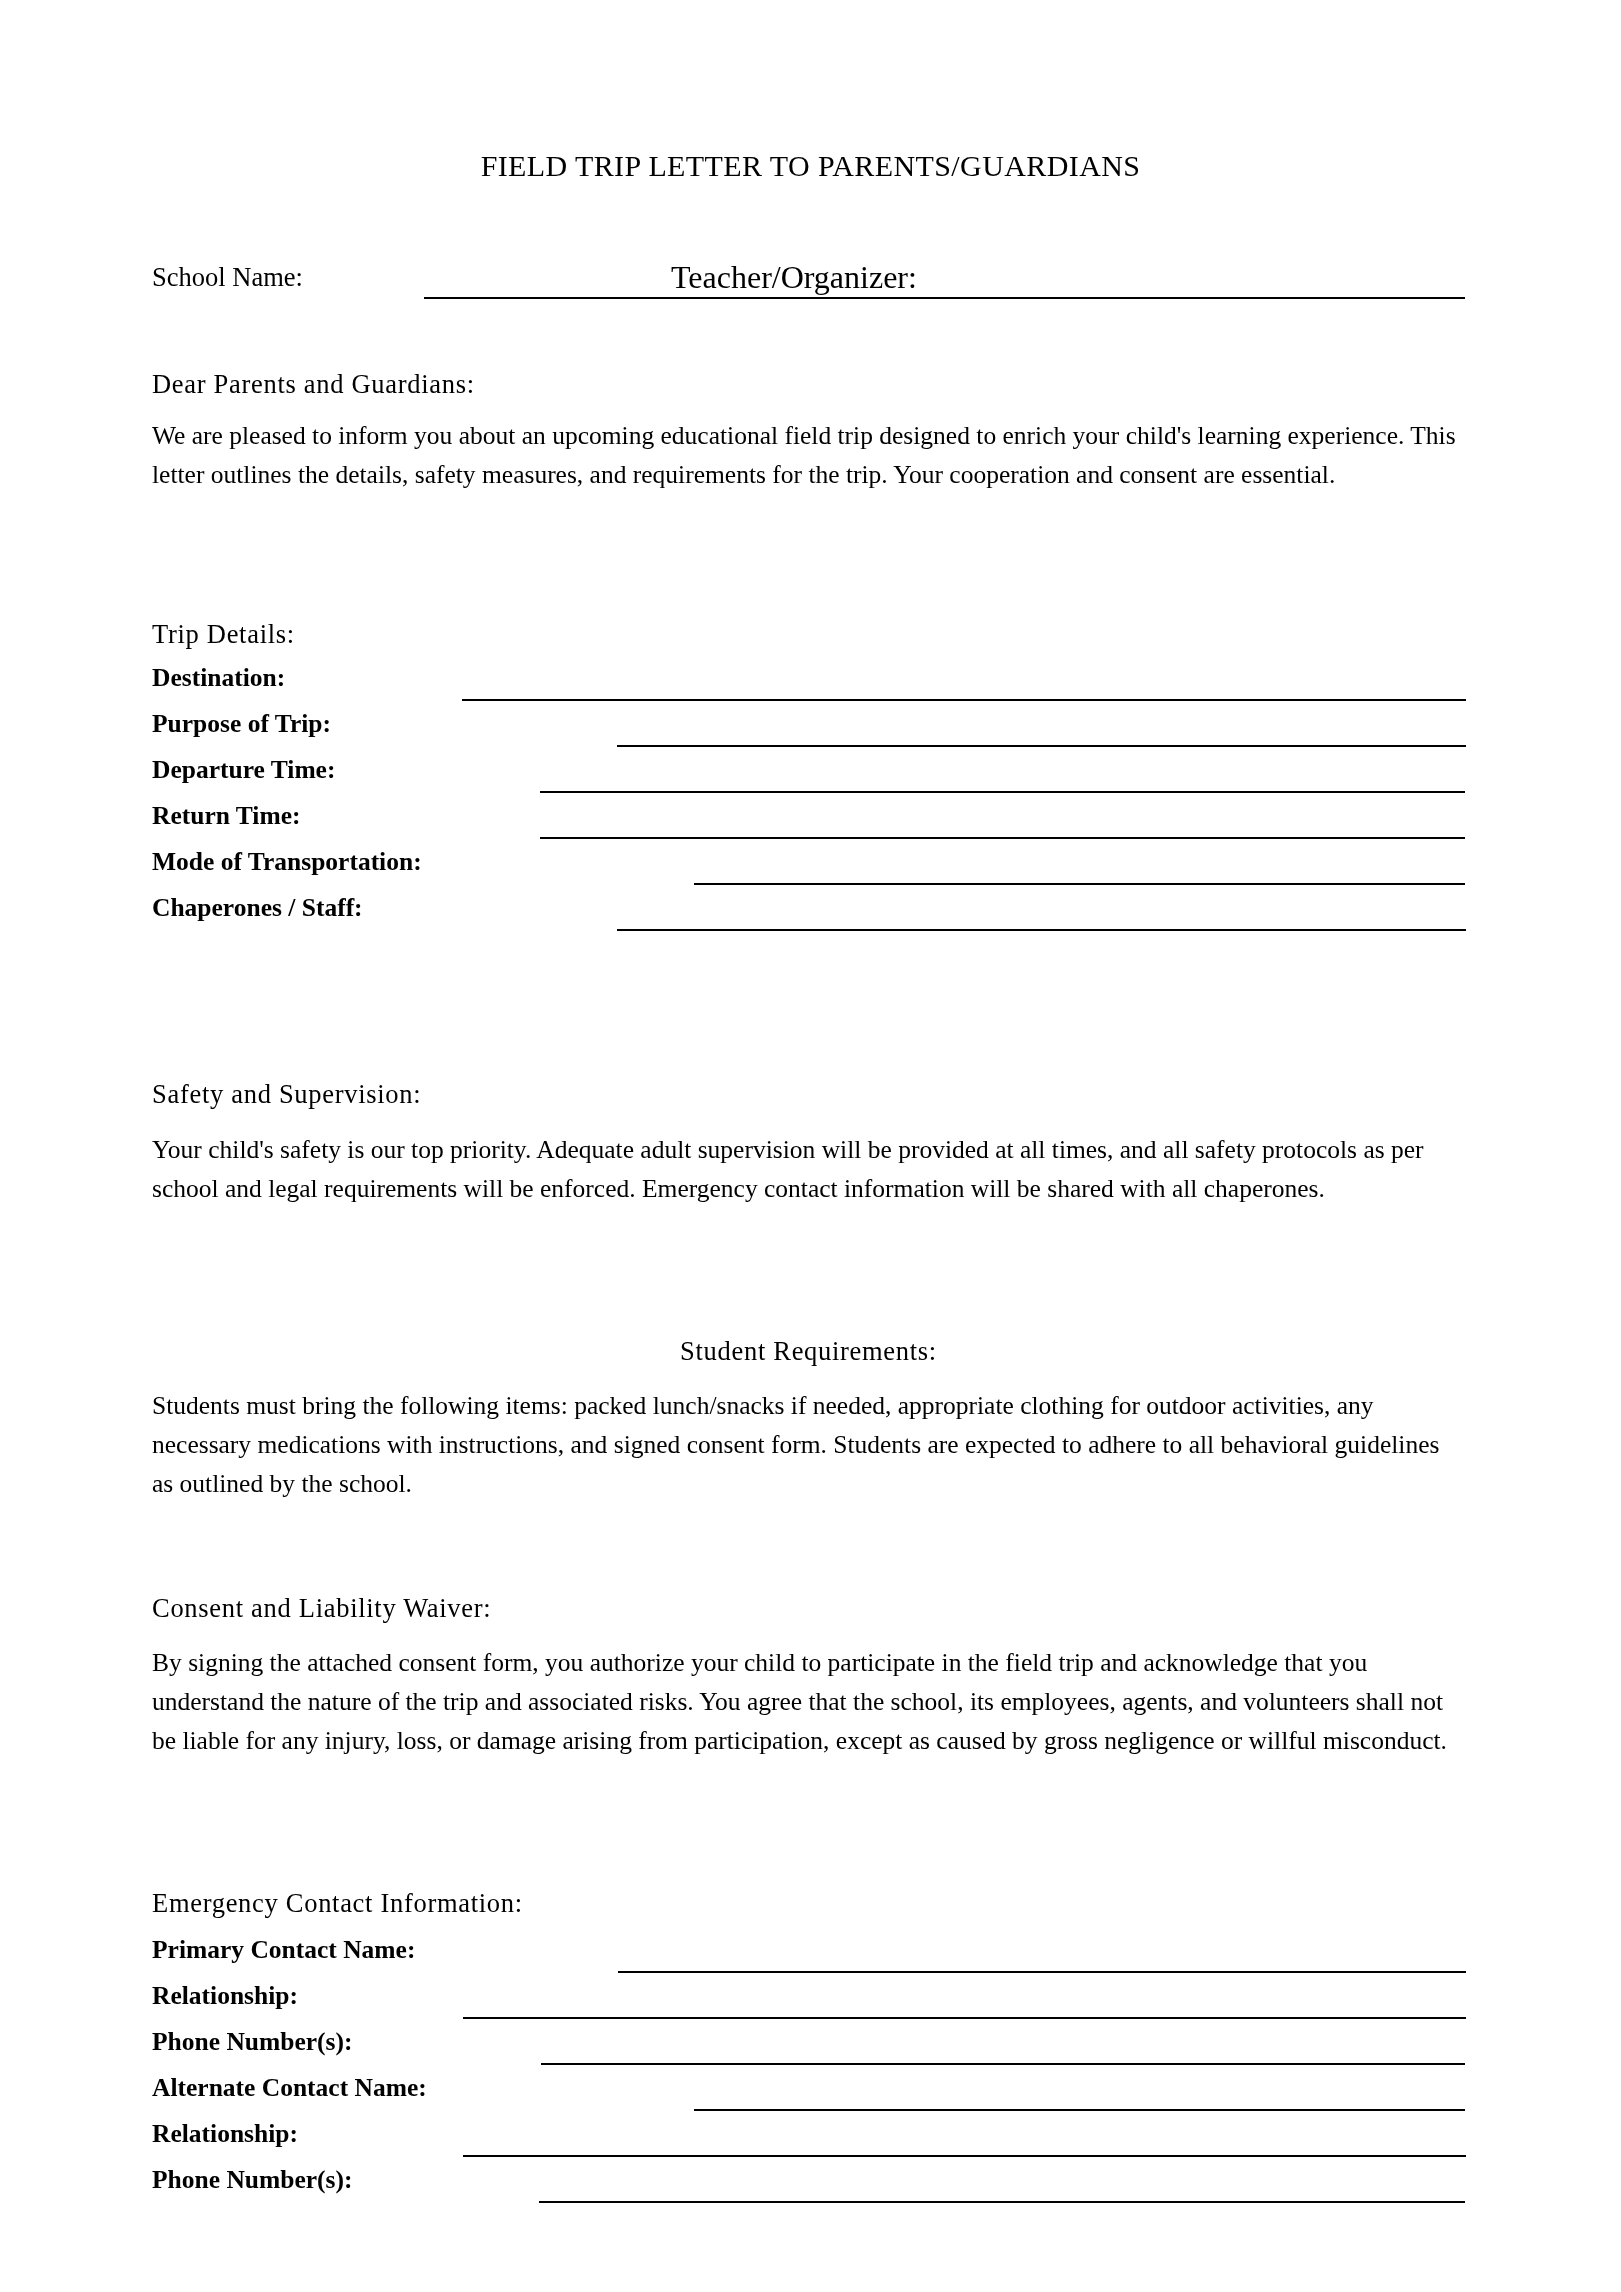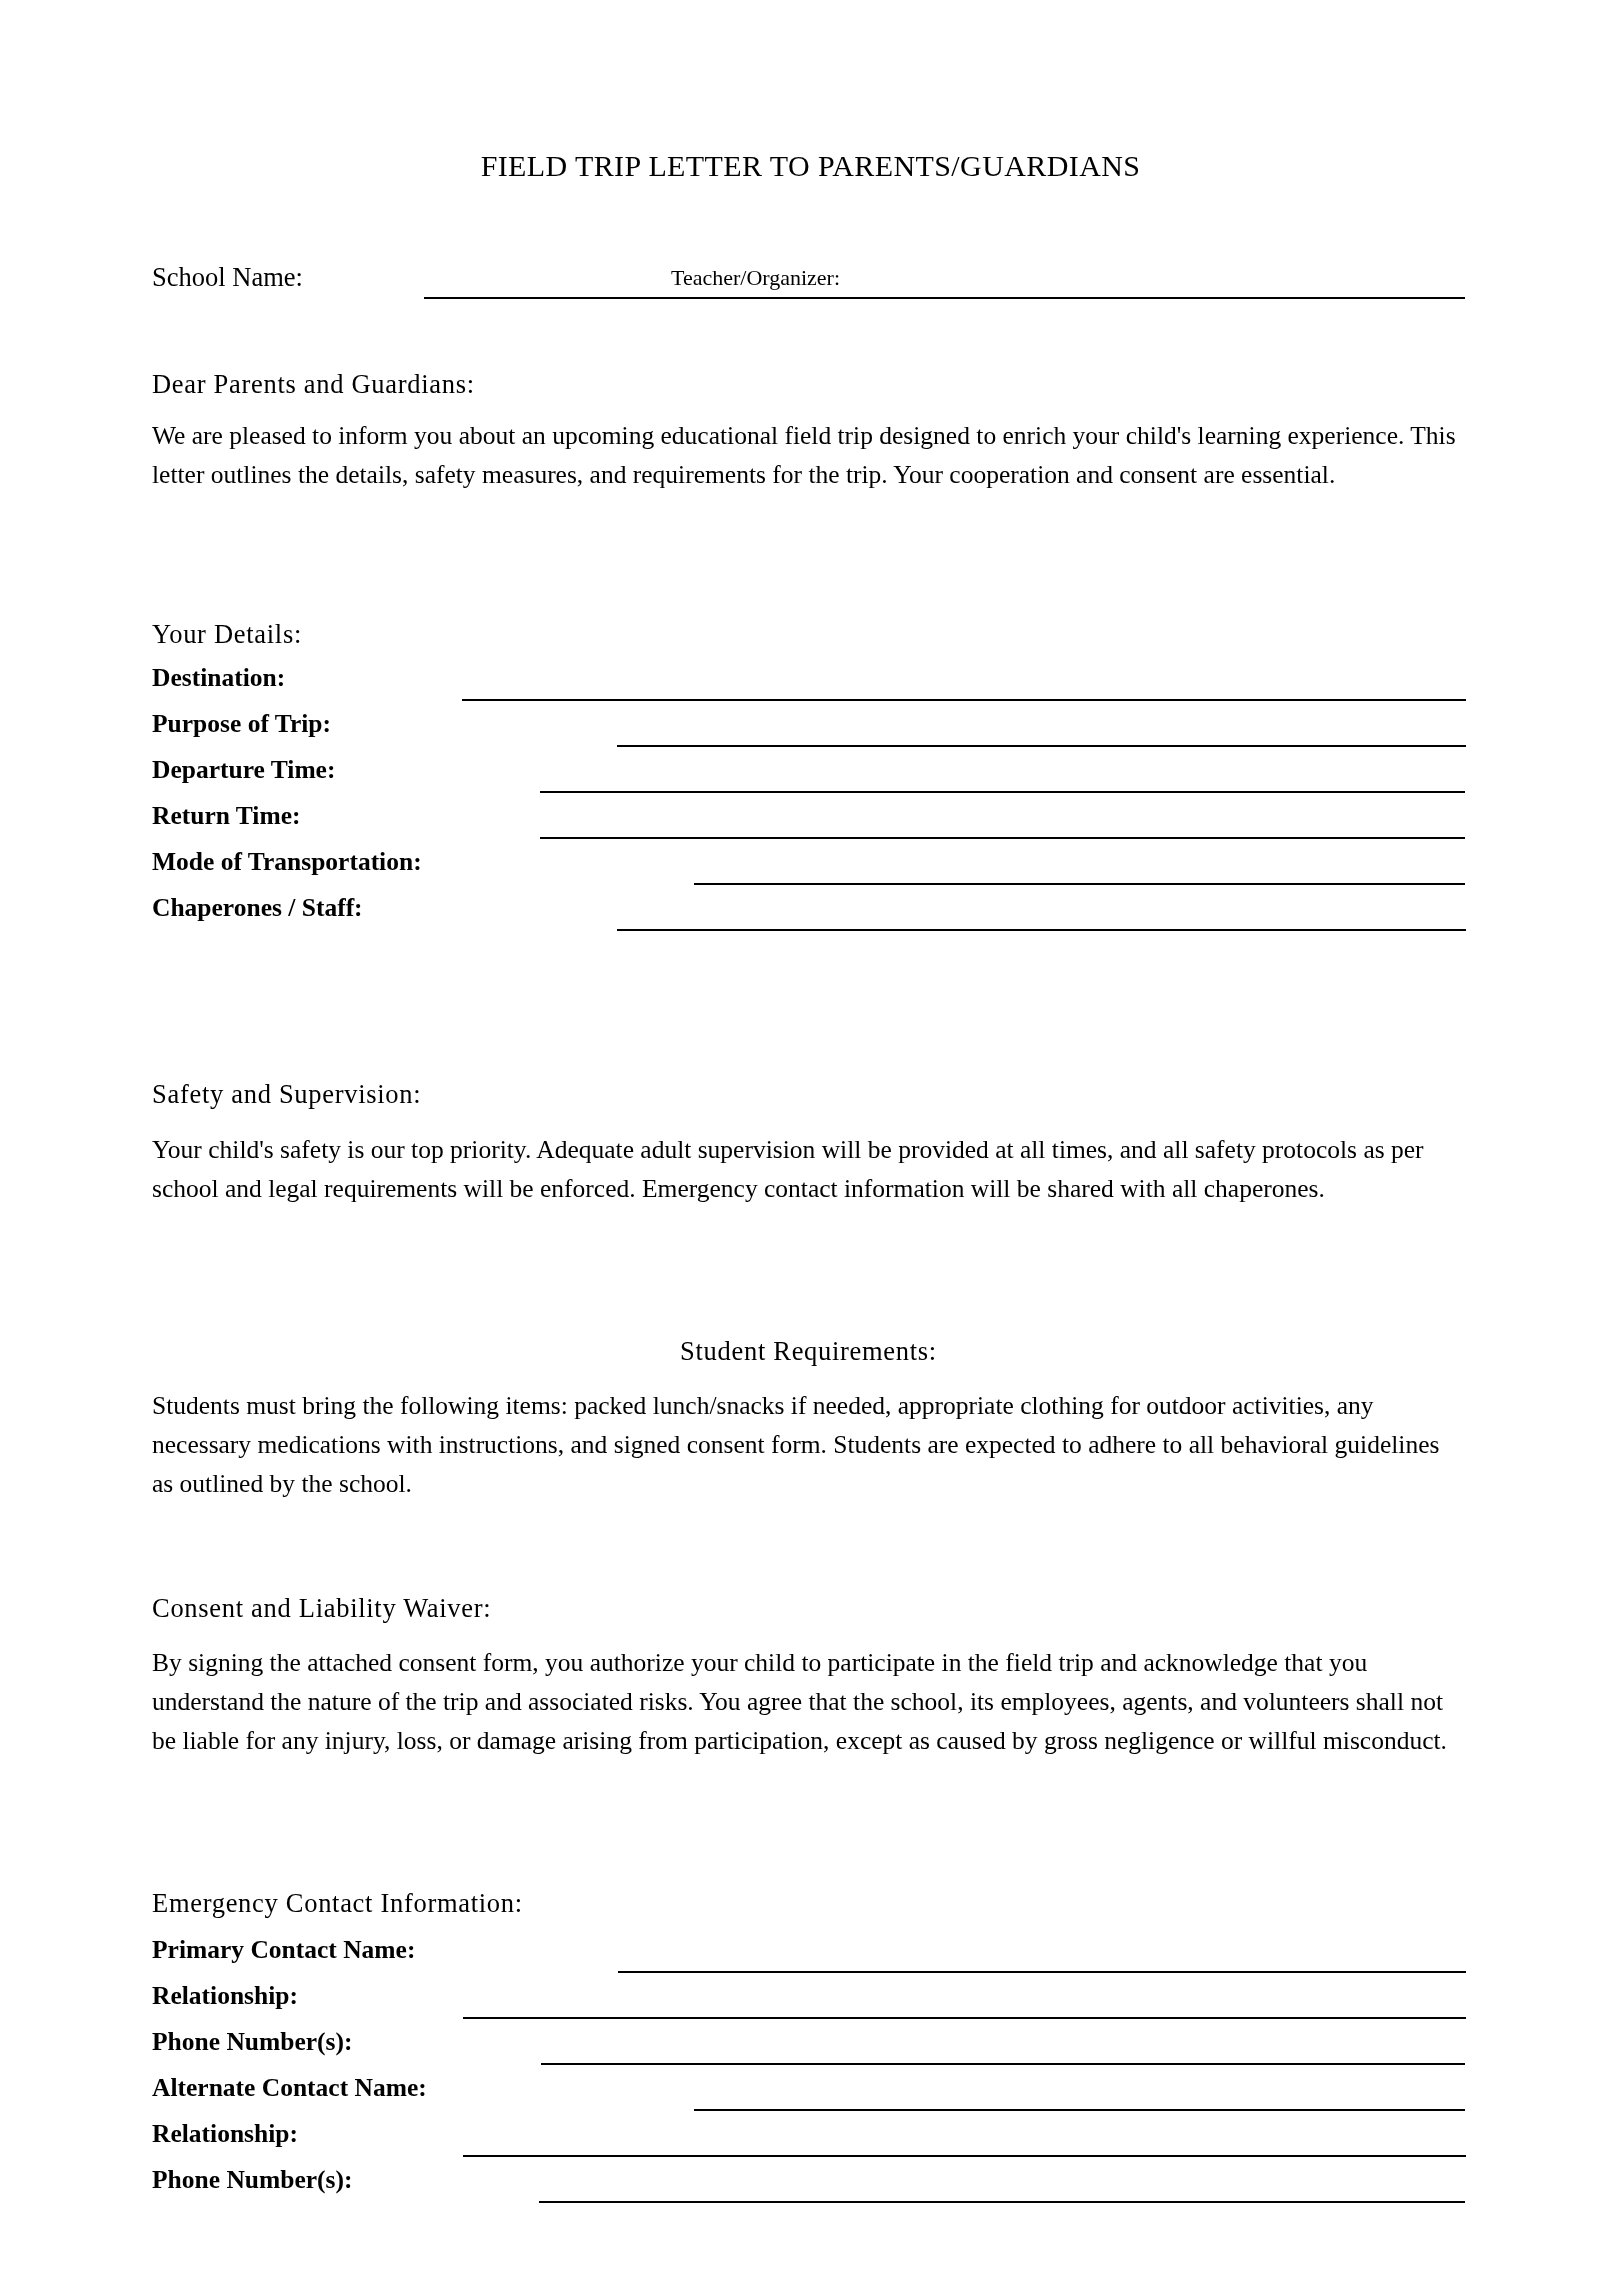--- a/index.html
+++ b/index.html
@@ -52,21 +52,21 @@
     left: 0;
     top: 0;
     font-size: 26.5px;
     line-height: 31px;
     white-space: nowrap;
   }
   .header-row .lbl-teacher {
     position: absolute;
     left: 519px;
     top: 0;
-    font-size: 22px;
+    font-size: 32px;
     line-height: 31px;
     white-space: nowrap;
   }
   .header-row .rule {
     position: absolute;
     left: 272px;     
     right: 0;
     top: 35px;
     height: 0;
     border-bottom: 2.9px solid #000;
@@ -151,21 +151,21 @@
 
   <div class="block" style="top:392px;">
     <p class="para">We are pleased to inform you about an upcoming educational field trip designed to enrich your child's learning experience. This letter outlines the details, safety measures, and requirements for the trip. Your cooperation and consent are essential.</p>
   </div>
 
   <div class="block" style="top:341px;">
     <p class="section-head">Dear Parents and Guardians:</p>
   </div>
 
   <div class="block" style="top:591px;">
-    <p class="section-head">Your Details:</p>
+    <p class="section-head">Trip Details:</p>
   </div>
   <div class="fields" id="trip-details-fields" style="top:637px;">
       <div class="field-row">
         <span class="f-label">Destination:</span>
         <span class="f-rule" style="left: 310px; width: 1004px;"></span>
       </div>
       <div class="field-row">
         <span class="f-label">Purpose of Trip:</span>
         <span class="f-rule" style="left: 465px; width: 849px;"></span>
       </div>

